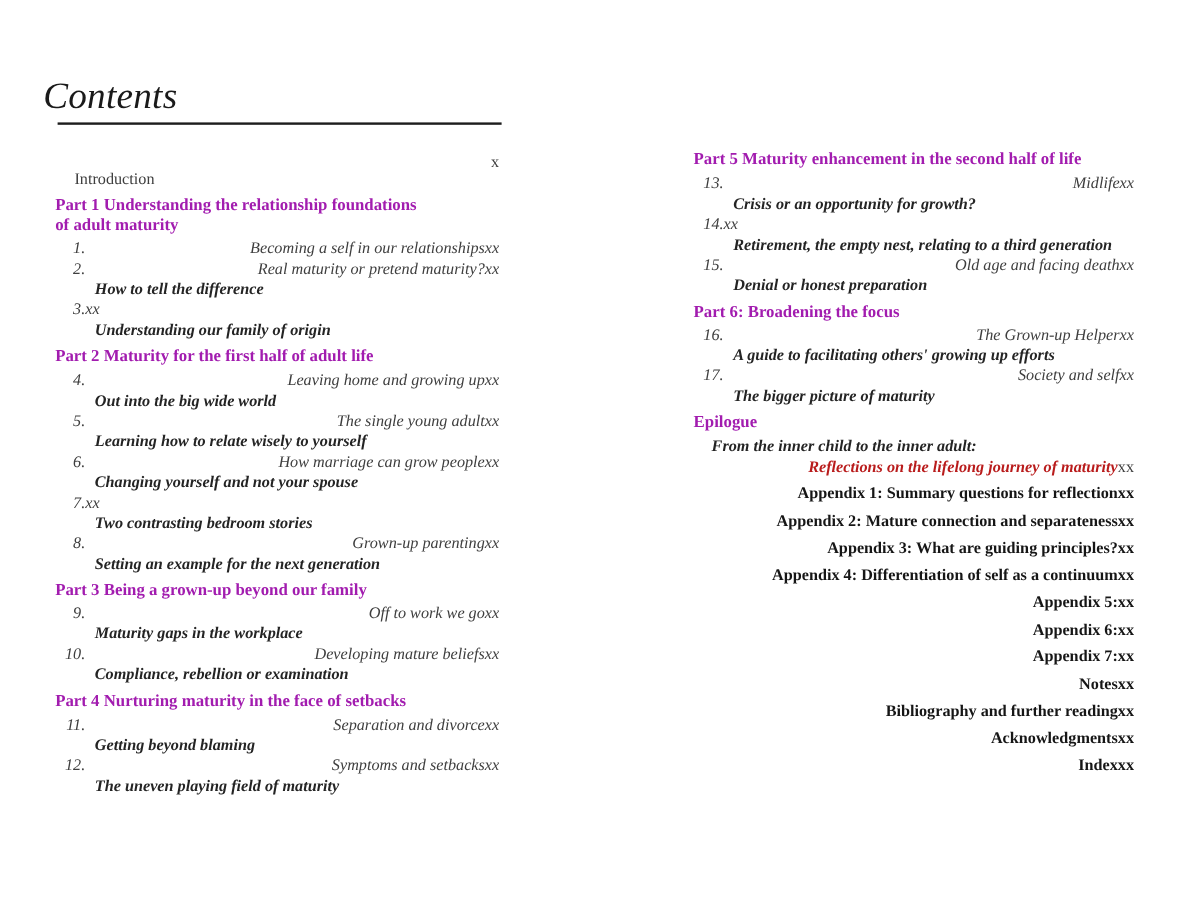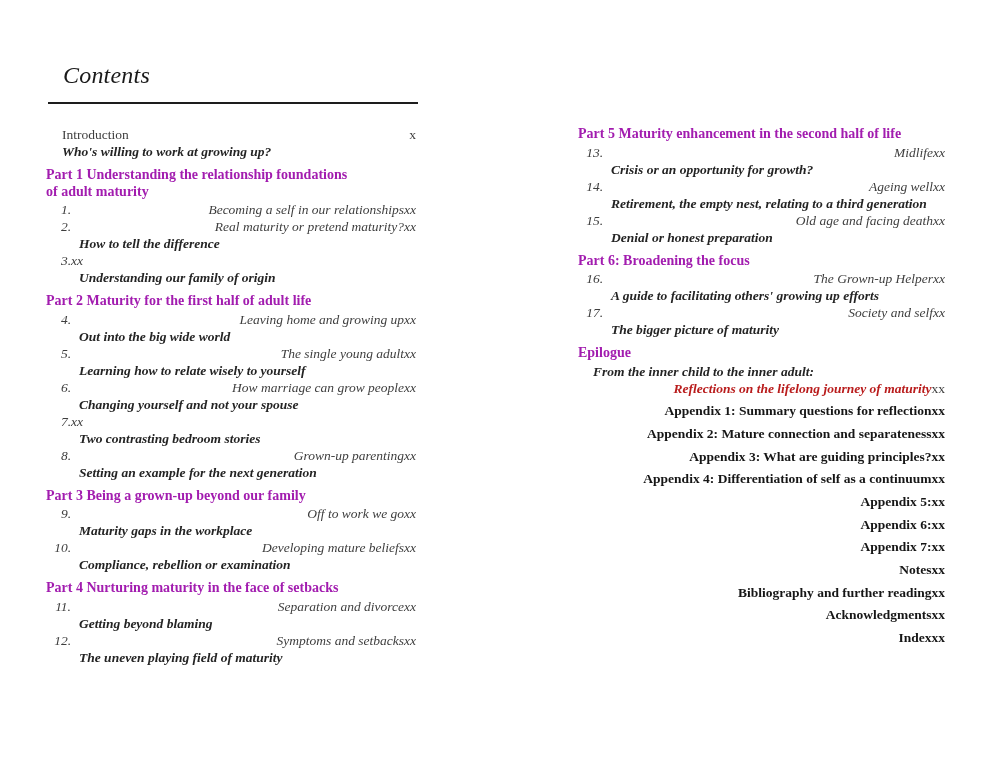--- a/index.html
+++ b/index.html
@@ -2,64 +2,63 @@
 <html><head>
 <meta charset="utf-8">
 <style>
   html,body{margin:0;padding:0;}
   body{
     width:1000px;height:765px;position:relative;background:#ffffff;
     font-family:"Liberation Serif","DejaVu Serif",serif;
     -webkit-font-smoothing:antialiased;overflow:hidden;
   }
   .page-title{
-    position:absolute;left:63px;top:62px;
-    font-style:italic;font-size:24px;color:#1a1a1a;letter-spacing:.2px;
+    position:absolute;left:36px;top:62px;
+    font-style:italic;font-size:31px;color:#1a1a1a;letter-spacing:.2px;
   }
   .title-rule{
     position:absolute;left:48px;top:102px;width:370px;height:2px;background:#1d1d1d;
   }
   .col{position:absolute;top:126px;font-size:13.5px;color:#3e3e3e;}
   .col-left{left:46px;width:370px;}
   .col-right{left:578px;width:367px;}
   .row{display:flex;line-height:17px;font-style:italic;}
   .num{flex:none;width:25px;text-align:right;color:#3e3e3e;}
   .ititle{flex:1;margin-left:8px;color:#3e3e3e;white-space:nowrap;text-align:right;}
   .pg{flex:none;color:#3e3e3e;}
   .sub{
     padding-left:33px;line-height:17px;
     font-style:italic;font-weight:bold;color:#242424;white-space:nowrap;
   }
   .part{
     font-weight:bold;color:#a21caf;font-size:14px;line-height:16.5px;
     margin-top:7px;margin-bottom:1px;white-space:pre-line;
   }
   .intro-row{display:flex;line-height:17px;}
-  .intro-row .lbl{flex:1;padding-left:16px;}
+  .intro-row .lbl{flex:1;padding-left:16px;margin-top:14px;}
   .intro-sub{padding-left:16px;line-height:17px;font-style:italic;font-weight:bold;color:#242424;}
   .epi-line1{padding-left:15px;line-height:17px;font-style:italic;font-weight:bold;color:#242424;white-space:nowrap;}
   .epi-line2{display:flex;line-height:17px;}
   .epi-line2 .txt{flex:1;padding-left:32px;font-style:italic;font-weight:bold;color:#b91c1c;white-space:nowrap;text-align:right;}
   .bm{display:flex;line-height:17px;margin-top:5.7px;font-weight:bold;color:#161616;}
   .bm .lbl{flex:1;text-align:right;}
   .bm .pg{font-weight:bold;color:#161616;}
 </style>
 </head>
 <body>
 
 <div class="page-title">Contents</div>
 <div class="title-rule"></div>
 
 <div class="col col-left">
 
   <div class="intro-row">
     <span class="lbl">Introduction</span>
     <span class="pg">x</span>
   </div>
-  <div class="intro-sub">Who's willing to work at growing up?</div>
 
   <div class="part">Part 1 Understanding the relationship foundations
 of adult maturity</div>
   <div class="row">
     <span class="num">1.</span>
     <span class="ititle">Becoming a self in our relationships</span>
     <span class="pg">xx</span>
   </div>
   <div class="row">
     <span class="num">2.</span>
@@ -138,21 +137,20 @@
 
   <div class="part" style="margin-top:0">Part 5 Maturity enhancement in the second half of life</div>
   <div class="row">
     <span class="num">13.</span>
     <span class="ititle">Midlife</span>
     <span class="pg">xx</span>
   </div>
   <div class="sub">Crisis or an opportunity for growth?</div>
   <div class="row">
     <span class="num">14.</span>
-    <span class="ititle">Ageing well</span>
     <span class="pg">xx</span>
   </div>
   <div class="sub">Retirement, the empty nest, relating to a third generation</div>
   <div class="row">
     <span class="num">15.</span>
     <span class="ititle">Old age and facing death</span>
     <span class="pg">xx</span>
   </div>
   <div class="sub">Denial or honest preparation</div>
 

